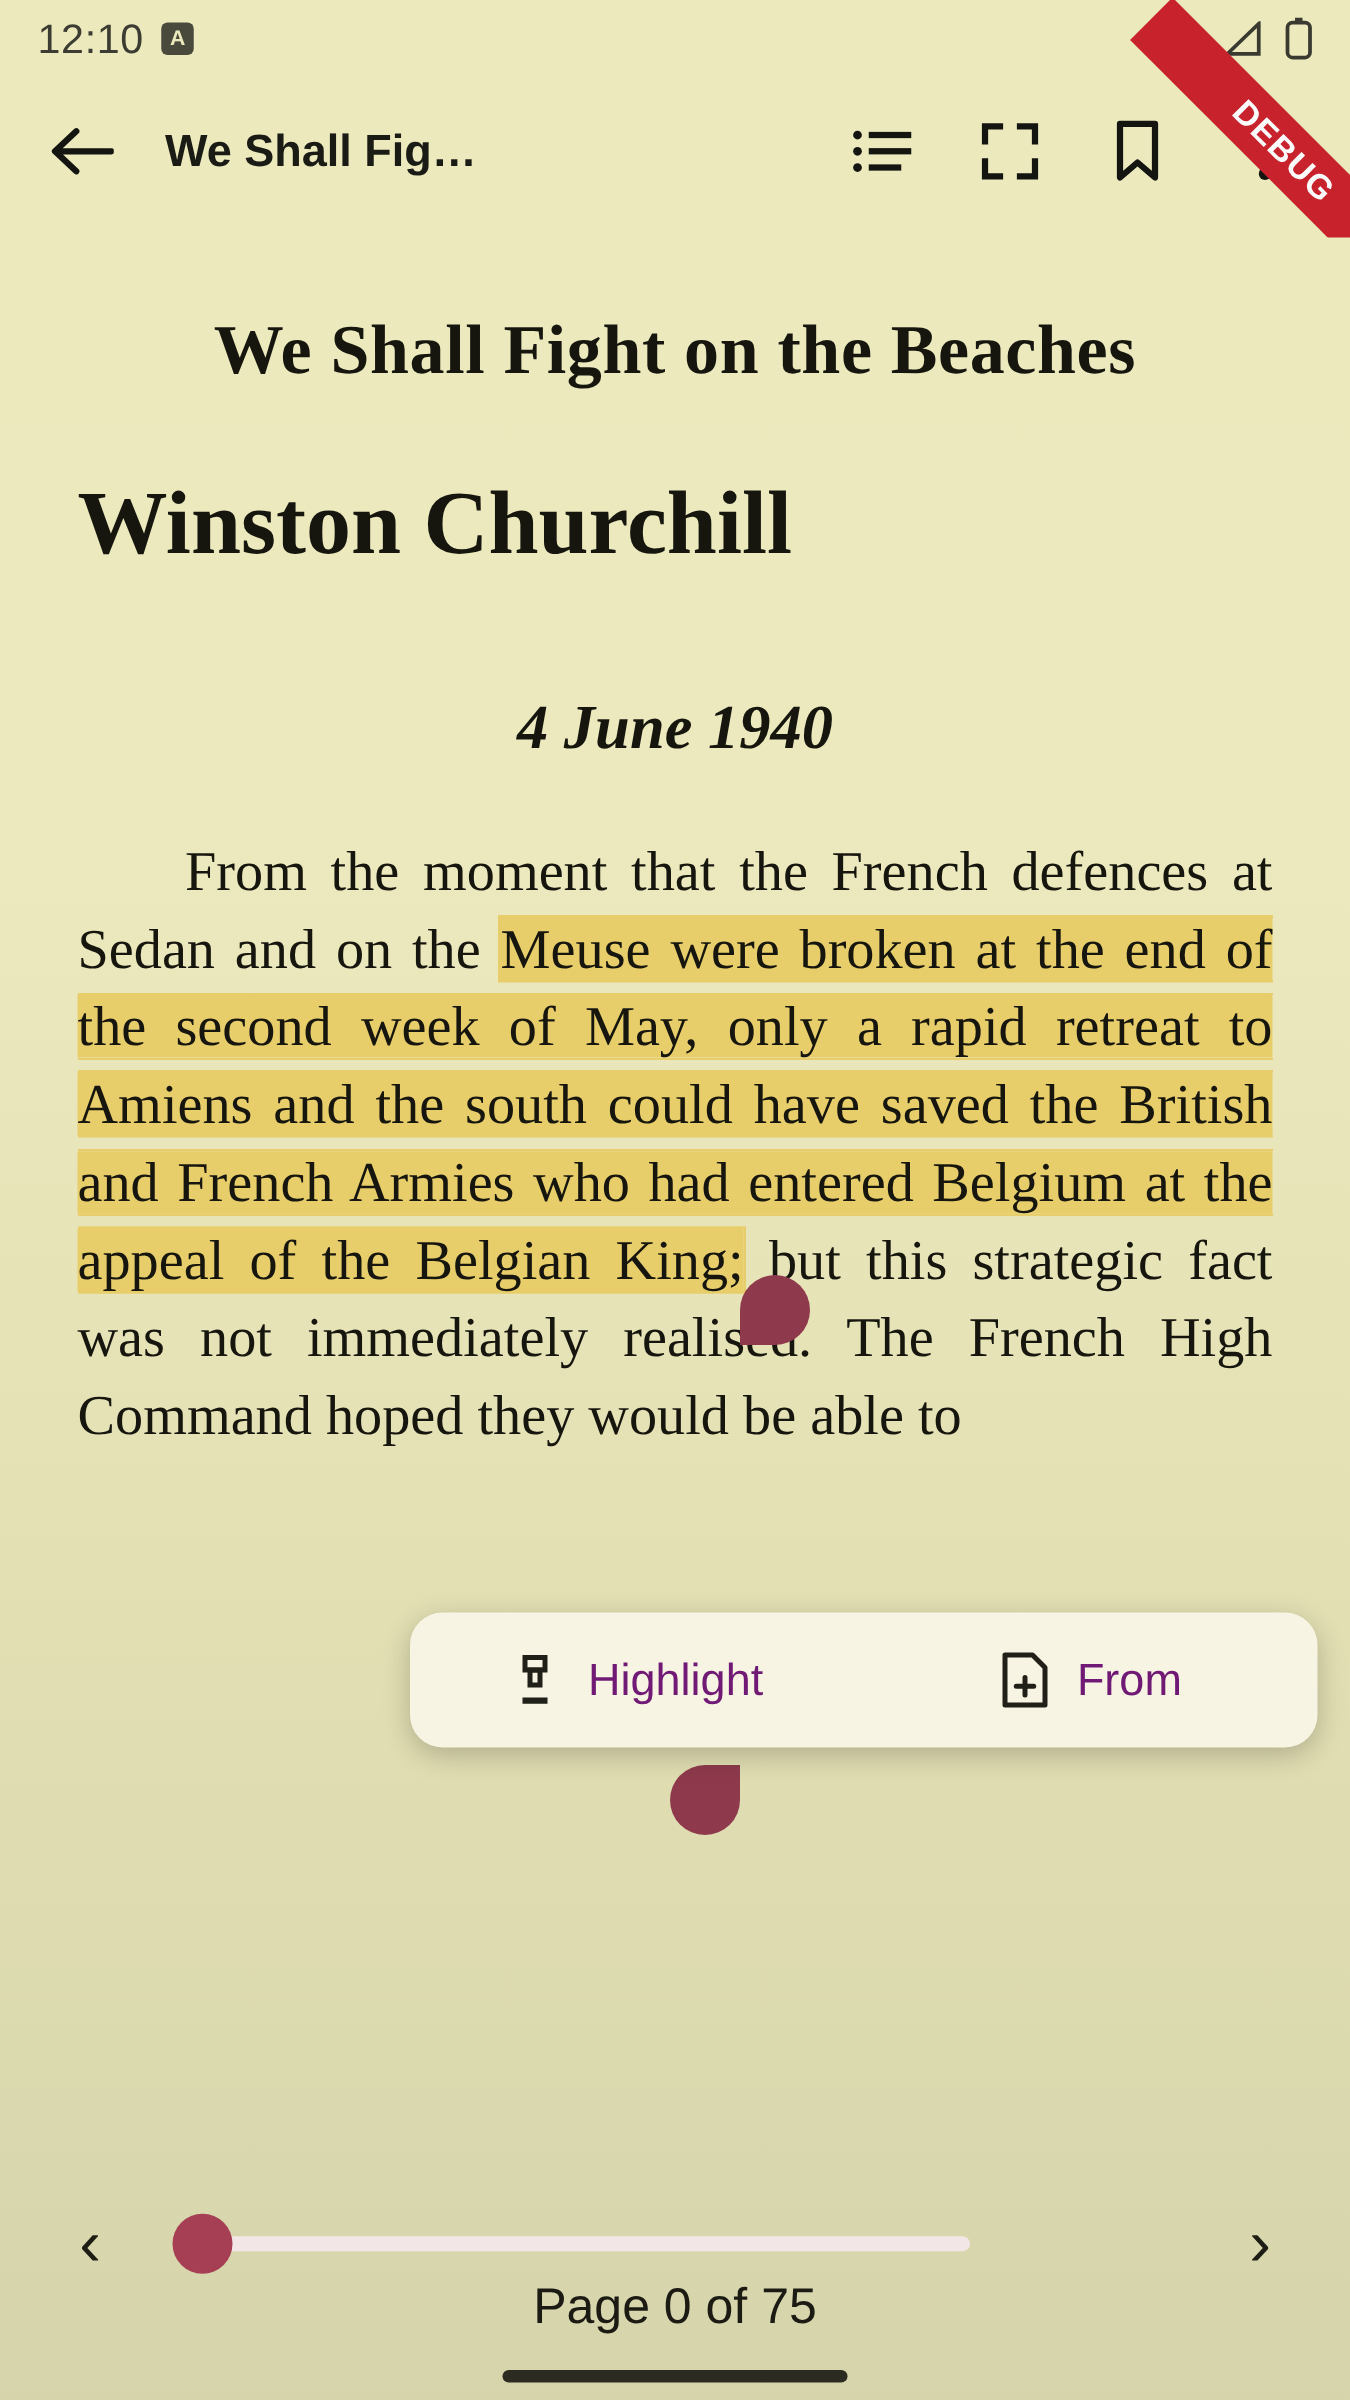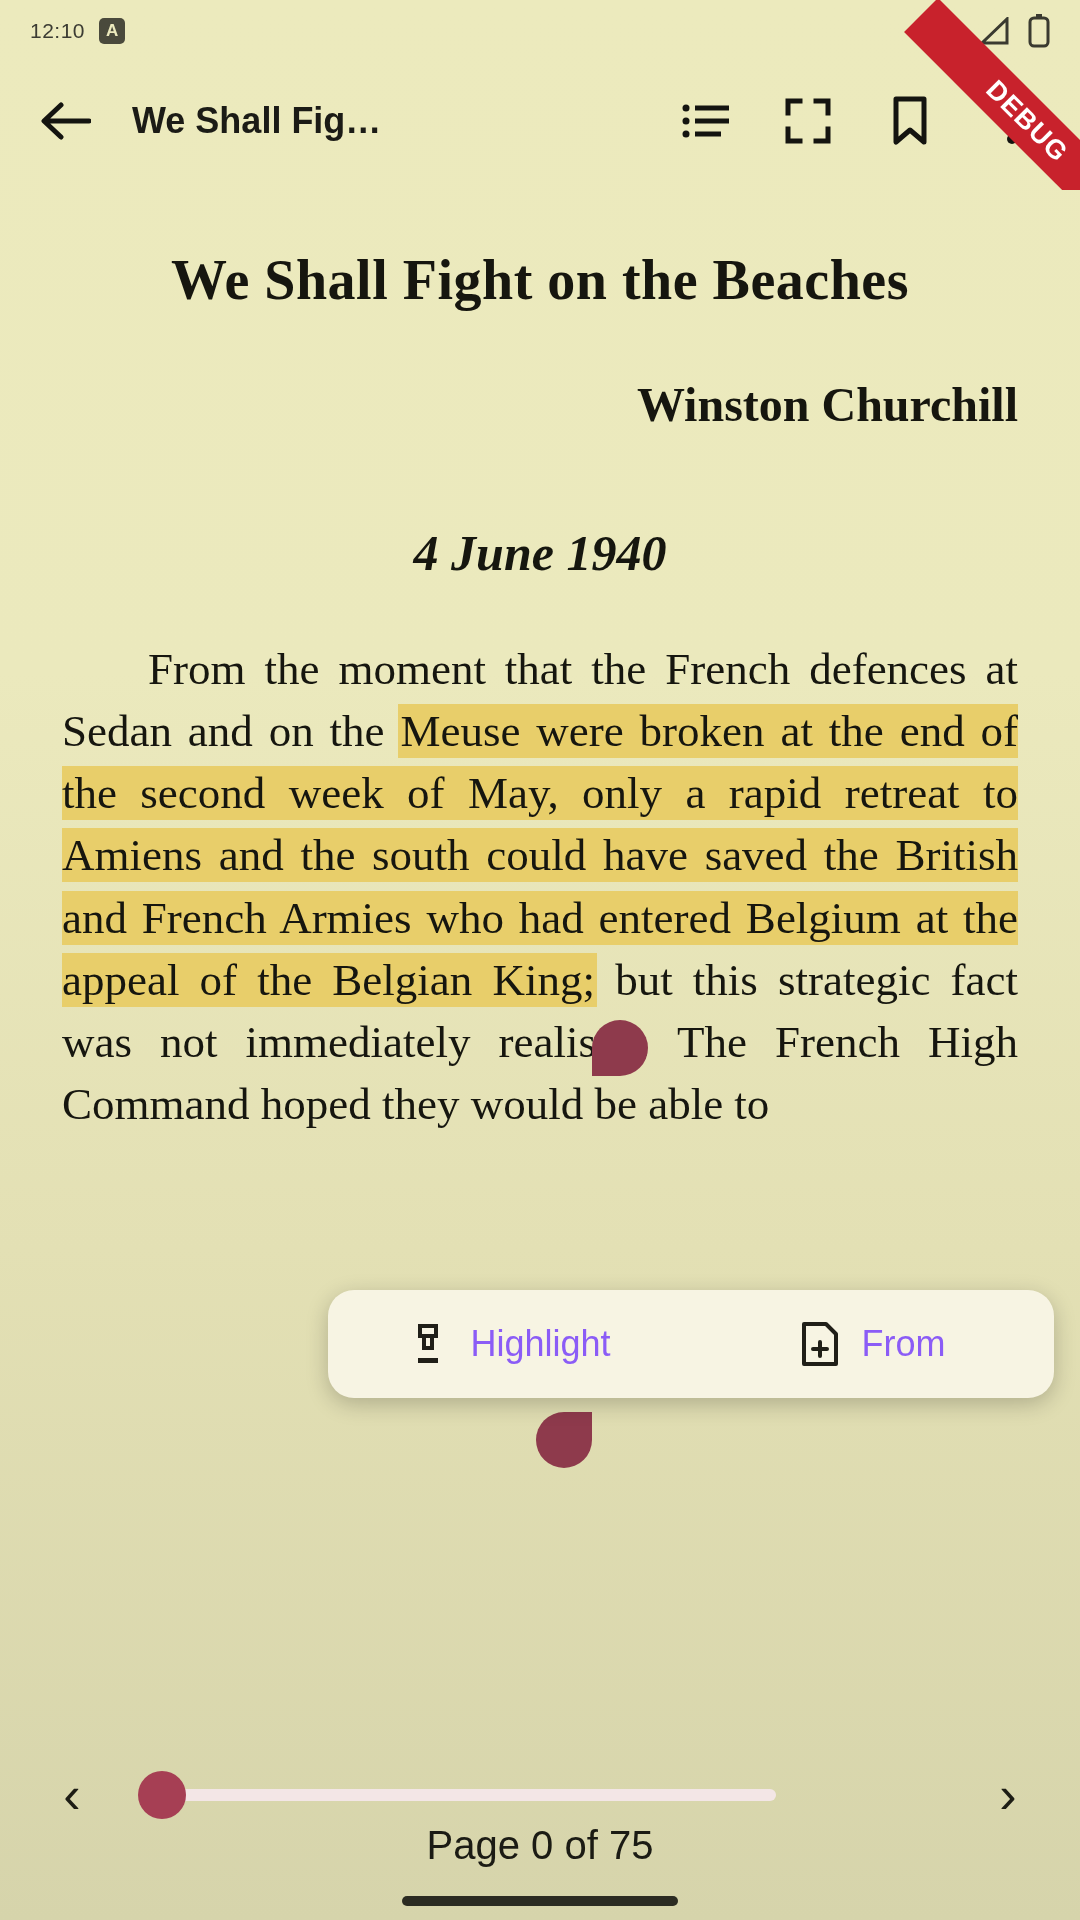--- a/index.html
+++ b/index.html
@@ -28,21 +28,21 @@
     position: absolute;
     top: 0; left: 0; right: 0;
     height: 62px;
     display: flex;
     align-items: center;
     padding: 0 30px;
     box-sizing: border-box;
     color: #3a3a30;
   }
   #statusbar .clock {
-    font-size: 21px;
+    font-size: 33px;
     letter-spacing: .5px;
     color: #3c3c33;
     text-align: right;
   }
   #statusbar .a-badge {
     margin-left: 14px;
     width: 26px; height: 26px;
     border-radius: 5px;
     background: #4a4a3c;
     color: #eceabd;
@@ -138,22 +138,22 @@
   }
   #doc h1 {
     font-size: 56px;
     line-height: 1.45;
     text-align: center;
     margin: 20px 0 0 0;
     font-weight: bold;
     letter-spacing: .5px;
   }
   #doc h2 {
-    font-size: 48px;
-    text-align: right;
+    font-size: 72px;
+    text-align: left;
     margin: 56px 0 0 0;
     font-weight: bold;
   }
   #doc h3 {
     font-size: 50px;
     text-align: center;
     margin: 92px 0 0 0;
     font-weight: bold;
     font-style: italic;
   }
@@ -203,21 +203,21 @@
     align-items: center;
     z-index: 40;
   }
   #ctx-toolbar .item {
     flex: 1;
     height: 100%;
     display: flex;
     align-items: center;
     justify-content: center;
     gap: 22px;
-    color: #8b5cf6;
+    color: #701a75;
     font-size: 36px;
     font-family: "Liberation Sans", sans-serif;
   }
 
   
   #bottombar {
     position: absolute;
     left: 0; right: 0;
     bottom: 0;
     height: 180px;

